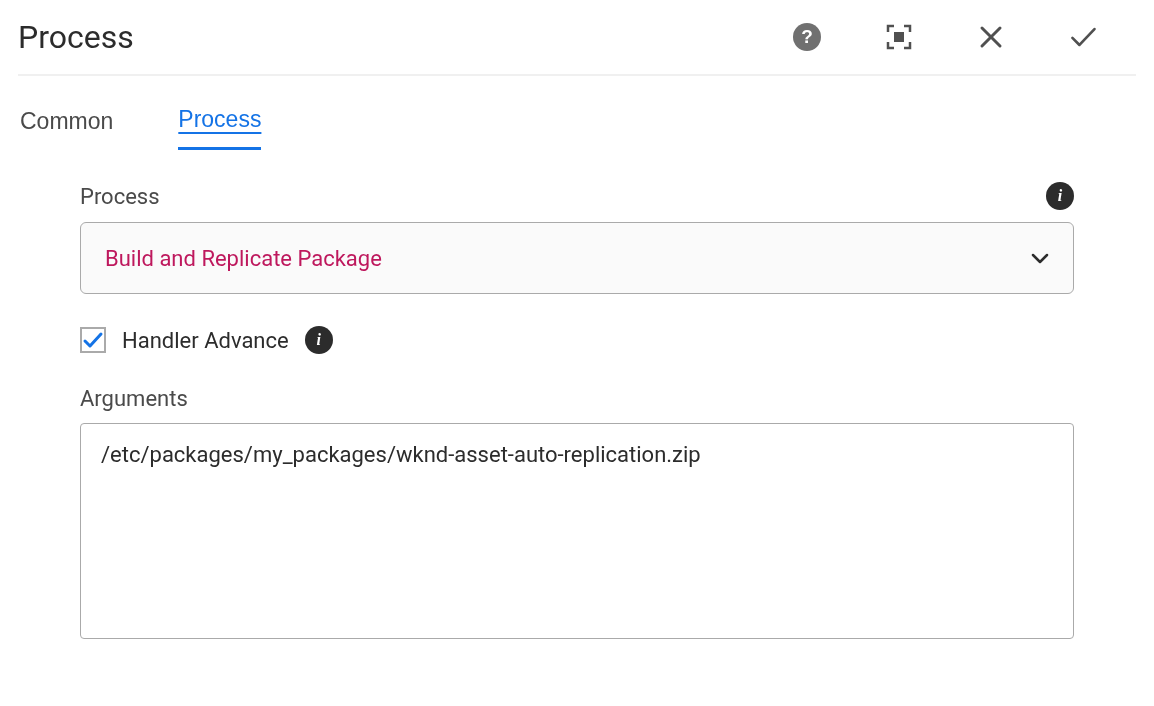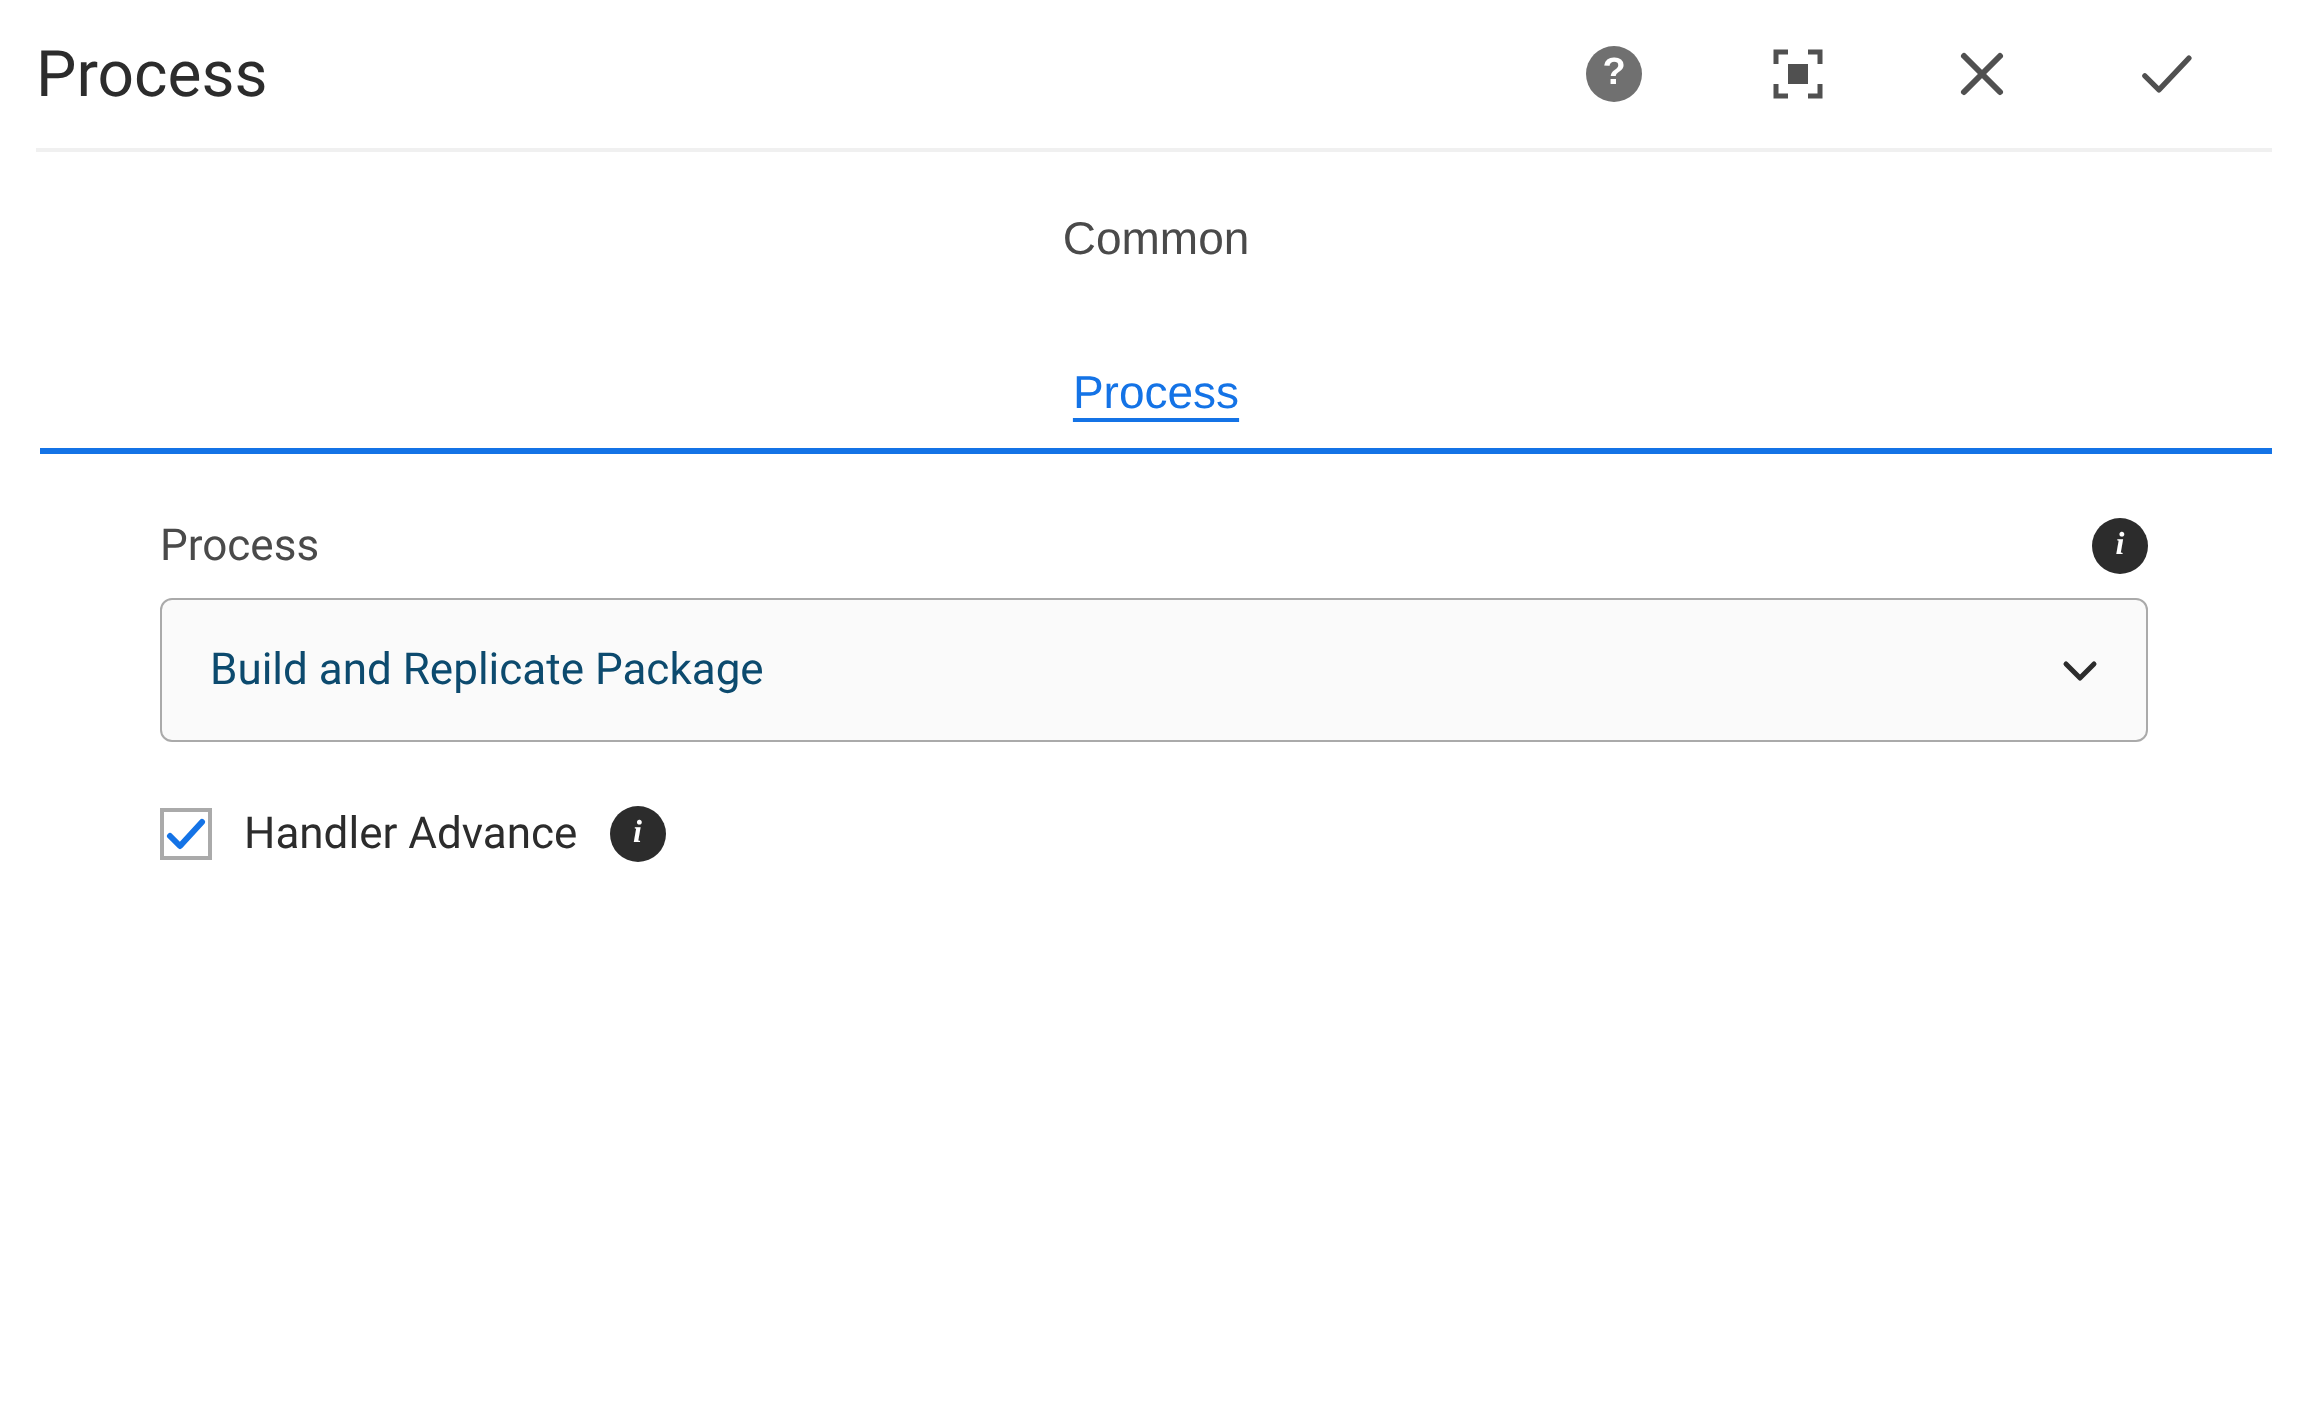--- a/index.html
+++ b/index.html
@@ -55,24 +55,23 @@
       font-size: 19px;
       font-weight: bold;
     }
     .divider {
       height: 2px;
       background: #f0f0f0;
       margin-bottom: 30px;
     }
     .tabs {
       display: flex;
-      gap: 36px;
+      gap: 65px;
       margin-bottom: 32px;
       padding-left: 2px;
-      flex-direction: column;
     }
     .tab {
       font-size: 23px;
       cursor: pointer;
       padding-bottom: 14px;
       color: #4a4a4a;
       border: none;
       background: none;
     }
     .tab.active {
@@ -118,21 +117,21 @@
       width: 100%;
     }
     .select-box {
       width: 100%;
       height: 72px;
       border: 1px solid #aaaaaa;
       border-radius: 6px;
       background: #fafafa;
       padding: 0 24px;
       font-size: 22px;
-      color: #0c4a6e;
+      color: #be185d;
       display: flex;
       align-items: center;
       justify-content: space-between;
       cursor: pointer;
     }
     .checkbox-row {
       display: flex;
       align-items: center;
       gap: 16px;
     }
@@ -224,14 +223,20 @@
       <div class="checkbox">
         <svg width="22" height="22" viewBox="0 0 22 22" stroke="#1473e6" stroke-width="3" fill="none" stroke-linecap="round" stroke-linejoin="round">
           <polyline points="3,12 8,17 19,5"></polyline>
         </svg>
       </div>
       <span class="checkbox-label">Handler Advance</span>
       <span class="info-icon">i</span>
     </div>
   </div>
 
+  <div class="field-group">
+    <div class="field-label-row">
+      <span class="field-label">Arguments</span>
+    </div>
+    <textarea class="textarea" style="">/etc/packages/my_packages/wknd-asset-auto-replication.zip</textarea>
+  </div>
 
 </div>
 
 </body></html>

